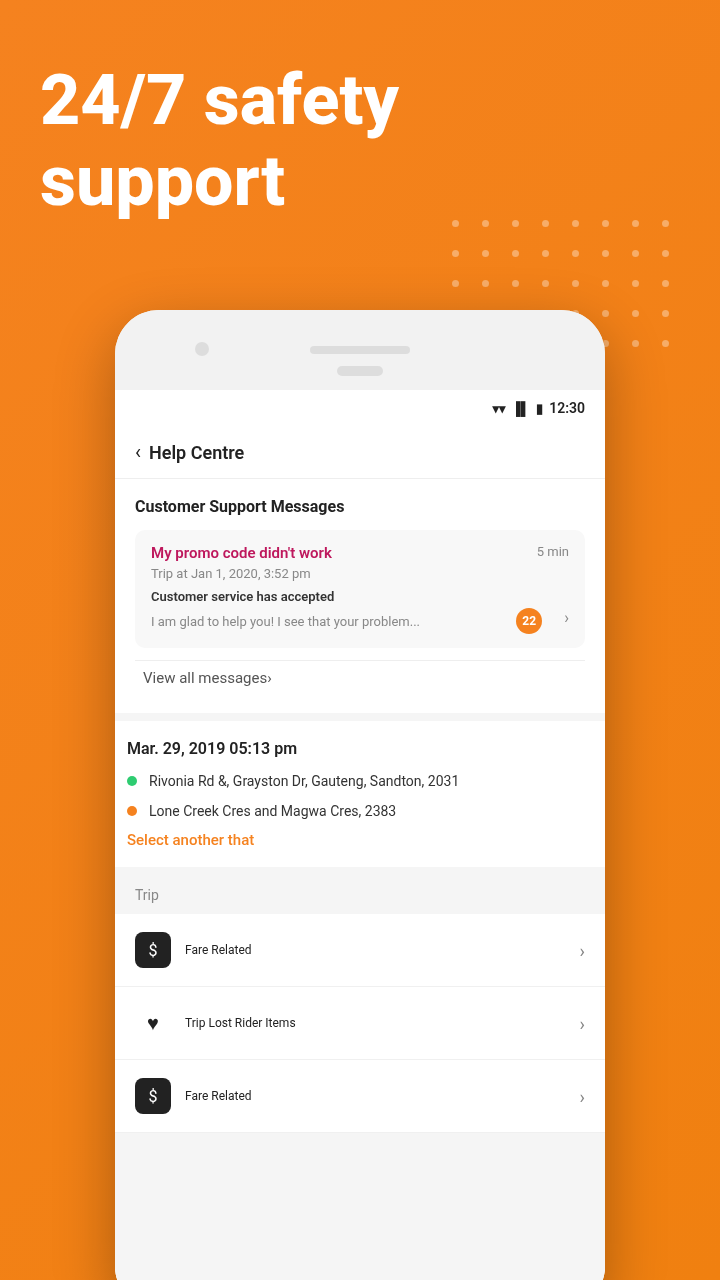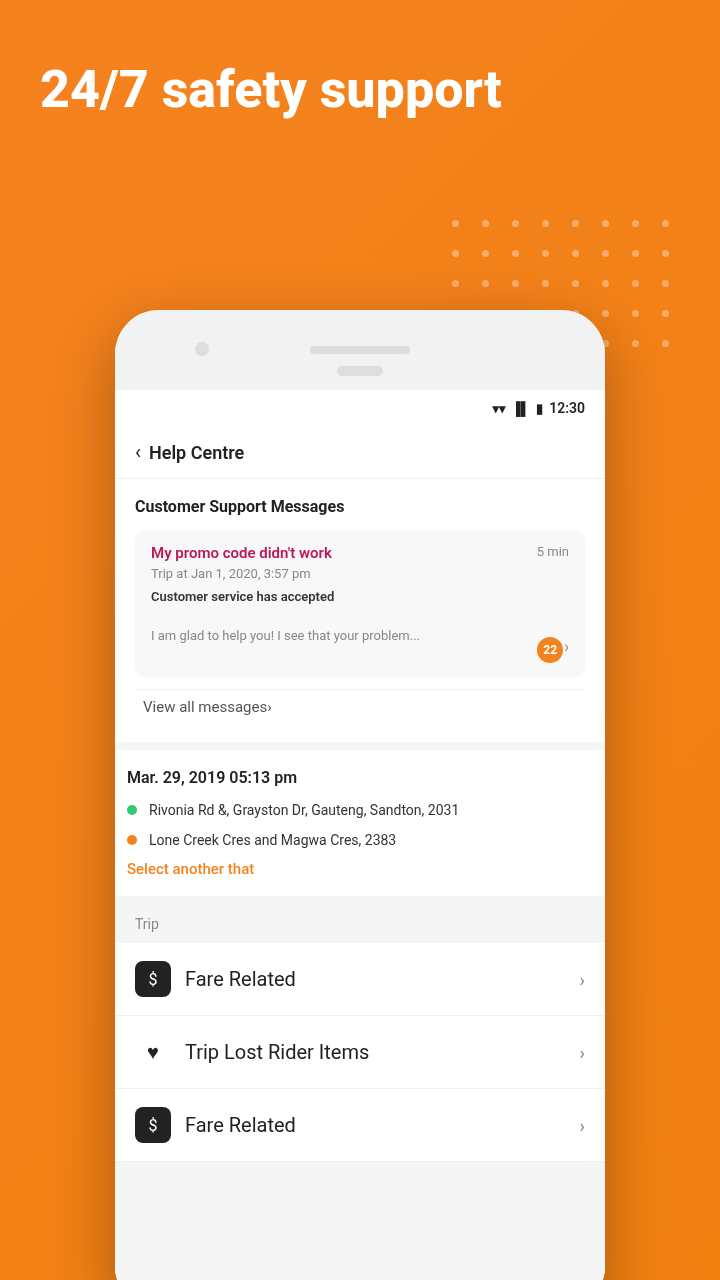--- a/index.html
+++ b/index.html
@@ -18,21 +18,21 @@
       top: 0; left: 0; right: 0; bottom: 0;
       background: linear-gradient(135deg, #F5821F 0%, #F08010 100%);
       z-index: 0;
     }
 
     .hero-title {
       position: absolute;
       top: 60px;
       left: 40px;
       color: white;
-      font-size: 52px;
+      font-size: 70px;
       font-weight: 800;
       line-height: 1.15;
       z-index: 2;
       max-width: 520px;
     }
 
     
     .dot-grid {
       position: absolute;
       top: 220px;
@@ -211,22 +211,21 @@
       align-items: center;
       justify-content: space-between;
     }
     .message-preview {
       font-size: 13px;
       color: #888;
       flex: 1;
     }
     .badge-chevron {
       display: flex;
-      gap: 1px;
-      margin-top: 29px;
+      gap: 22px;
     }
     .badge {
       background: #F5821F;
       color: white;
       border-radius: 50%;
       width: 26px;
       height: 26px;
       display: flex;
       align-items: center;
       justify-content: center;
@@ -320,21 +319,21 @@
       flex-shrink: 0;
       color: white;
       font-size: 16px;
     }
     .topic-icon-heart {
       background: white;
       border: none;
     }
     .topic-text {
       flex: 1;
-      font-size: 20px;
+      font-size: 12px;
       color: #222;
       font-weight: 400;
     }
     .topic-chevron {
       color: #888;
       font-size: 18px;
     }
   </style>
 </head>
 <body>
@@ -415,21 +414,21 @@
     <div class="scroll-area">
 
       <div class="support-section">
         <div class="section-title">Customer Support Messages</div>
 
         <div class="message-card">
           <div class="message-header">
             <span class="message-title">My promo code didn't work</span>
             <span class="message-time">5 min</span>
           </div>
-          <div class="message-trip">Trip at Jan 1, 2020, 3:57 pm</div>
+          <div class="message-trip">Trip at Jan 1, 2020, 3:52 pm</div>
           <div class="message-status">Customer service has accepted</div>
           <div class="message-preview-row">
             <span class="message-preview">I am glad to help you! I see that your problem...</span>
             <div class="badge-chevron">
               <div class="badge">22</div>
               <span class="chevron-right">›</span>
             </div>
           </div>
         </div>
 

